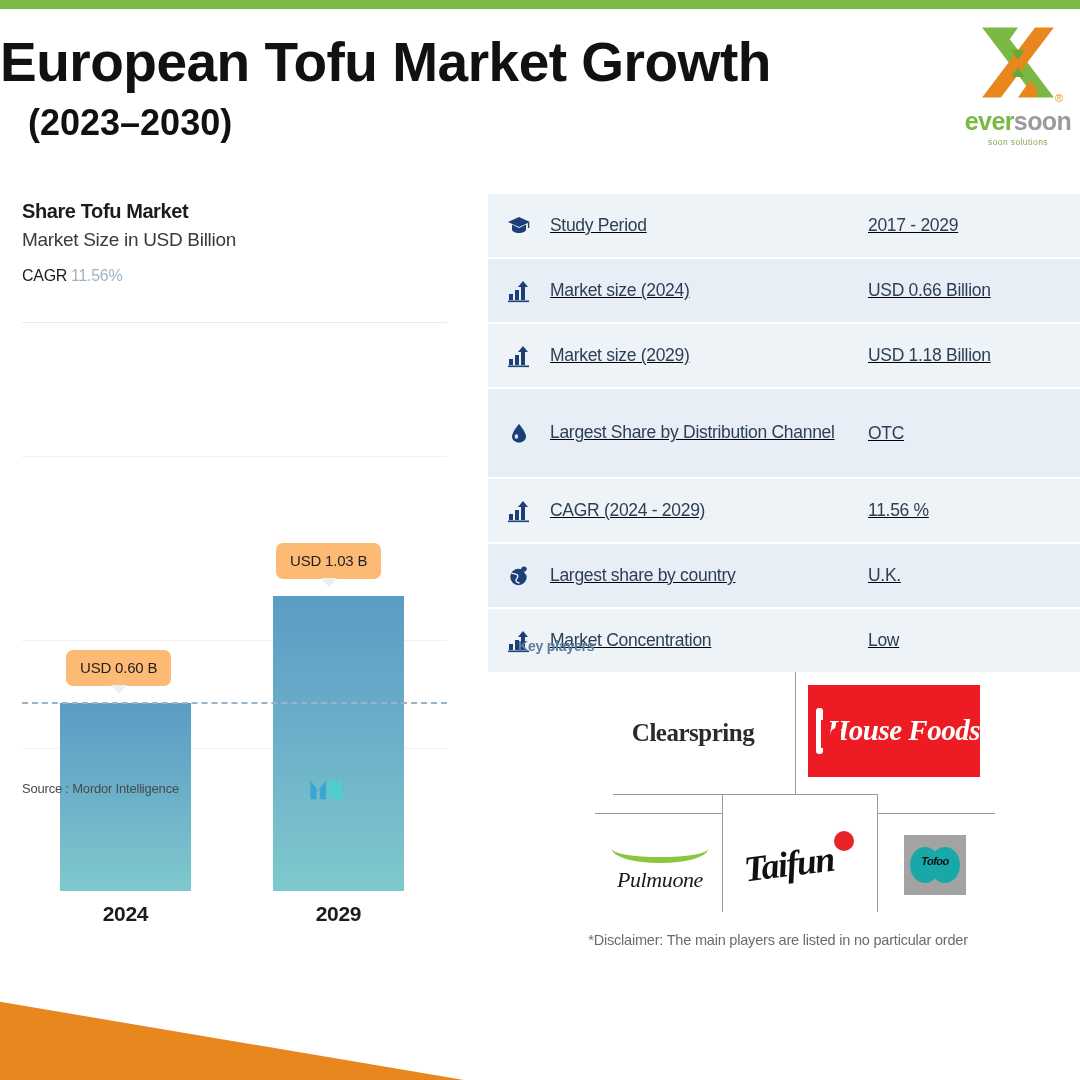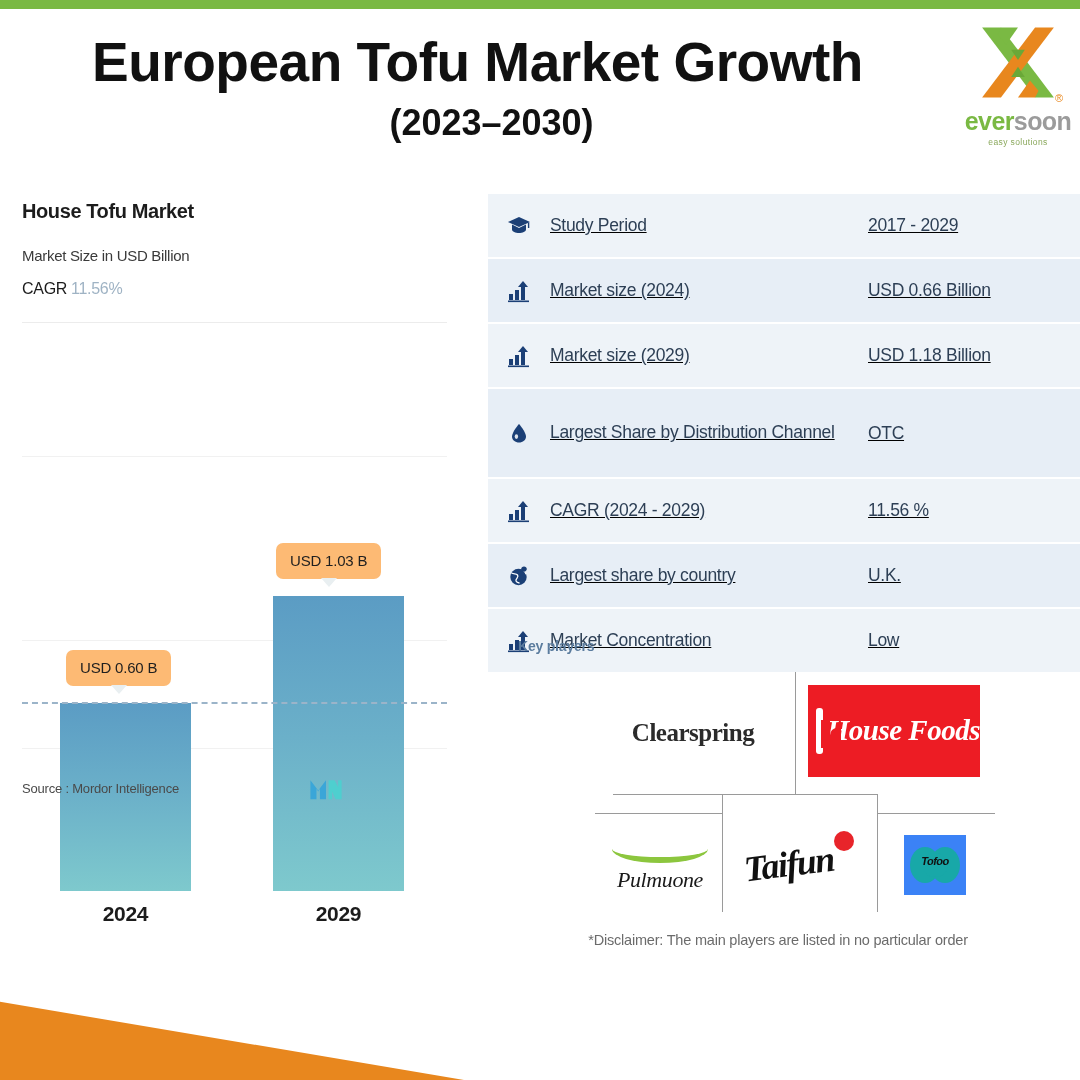--- a/index.html
+++ b/index.html
@@ -36,21 +36,21 @@
   .header {
     position: absolute;
     left: 0; top: 18px;
     width: 1080px;
     height: 150px;
   }
   .title-block {
     position: absolute;
     left: 0; top: 16px;
     width: 955px;
-    text-align: center;
+    text-align: left;
   }
   .main-title {
     font-size: 55px;
     font-weight: 700;
     color: #111111;
     letter-spacing: -0.5px;
     line-height: 1.05;
     white-space: nowrap;
   }
   .sub-title {
@@ -108,23 +108,23 @@
   .chart-head {
     padding: 10px 0 0 22px;
   }
   .chart-title {
     font-size: 20px;
     font-weight: 700;
     color: #1c1c1c;
     letter-spacing: -0.4px;
   }
   .chart-subtitle {
-    font-size: 15px;
+    font-size: 19px;
     color: #3a3a3a;
-    margin-top: 24px;
+    margin-top: 6px;
     letter-spacing: -0.3px;
   }
   .chart-cagr {
     font-size: 16px;
     color: #1c1c1c;
     margin-top: 16px;
     letter-spacing: -0.3px;
   }
   .chart-cagr-val {
     color: #9fb3c4;
@@ -349,21 +349,21 @@
   }
   .taifun-dot {
     position: absolute;
     right: 6px; top: 2px;
     width: 20px; height: 20px;
     border-radius: 50%;
     background: #e8242a;
   }
   .tofoo-box {
     width: 62px; height: 60px;
-    background: #3b82f6;
+    background: #a3a3a3;
     display: flex;
     align-items: center;
     justify-content: center;
   }
   .tofoo-blob {
     position: relative;
     width: 50px; height: 40px;
   }
   .tofoo-blob i {
     position: absolute;
@@ -412,27 +412,27 @@
         <path d="M42 30 L58 30 L50 42 Z" fill="#6aa838"></path>
         <path d="M42 62 L58 62 L50 50 Z" fill="#6aa838"></path>
         <path d="M30 4 H50 L36 24 L26 12 Z" fill="#7ab943"></path>
         <path d="M70 86 H50 L64 66 L74 78 Z" fill="#e8871e"></path>
       </svg>
       <span class="brand-reg">®</span>
     </div>
     <div class="brand-name">
       <span class="brand-ever">ever</span><span class="brand-soon">soon</span>
     </div>
-    <div class="brand-tag">easy solutions</div>
+    <div class="brand-tag">soon solutions</div>
   </div>
 </div>
 
 <div class="chart-card">
   <div class="chart-head">
-    <div class="chart-title">House Tofu Market</div>
+    <div class="chart-title">Share Tofu Market</div>
     <div class="chart-subtitle">Market Size in USD Billion</div>
     <div class="chart-cagr">
       <span>CAGR</span><span class="chart-cagr-val">11.56%</span>
     </div>
   </div>
   <div class="chart-divider"></div>
 
   <div class="plot">
 
     <div class="gridline" style="top:126px;"></div>

